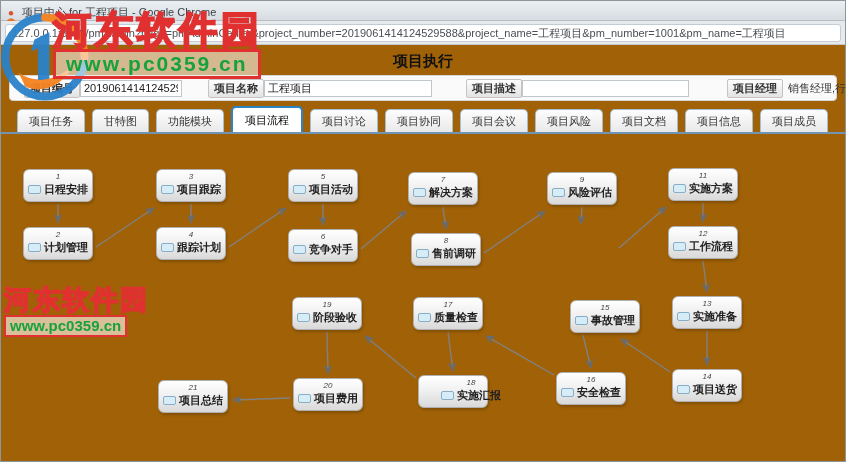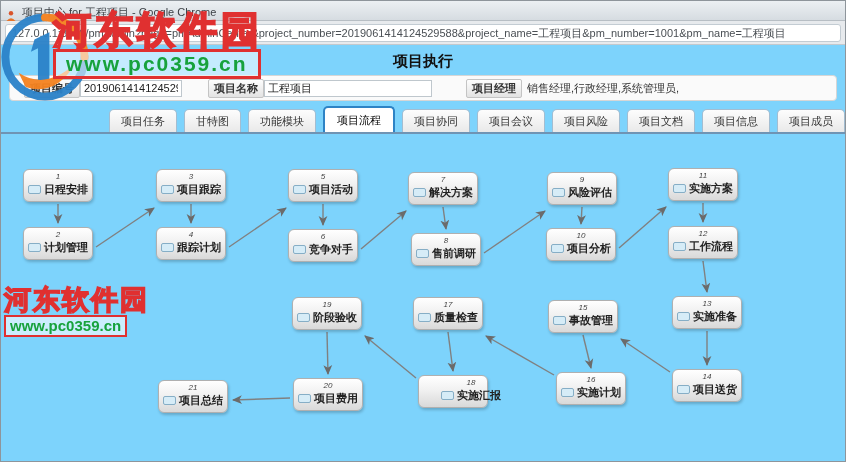--- a/index.html
+++ b/index.html
@@ -10,36 +10,36 @@
   .titlebar { height:20px; background:linear-gradient(180deg,#ecf0f3,#d6dce1); border-bottom:1px solid #b7bec4; display:flex; align-items:flex-end; padding-left:4px; }
   .favicon { width:12px; height:12px; margin-right:5px; display:inline-block; }
   .title-text { font-size:11px; color:#3a3f44; white-space:nowrap; }
 
   
   .urlbar { height:24px; background:#e7eaed; border-bottom:1px solid #c3c9ce; padding:3px 4px; }
   .urlfield { height:18px; background:#fff; border:1px solid #c3ccd3; border-radius:3px; display:flex; align-items:center; padding:0 6px; overflow:hidden; }
   .urltext { font-size:11px; color:#4a4f54; white-space:nowrap; }
 
   
-  .content { background:#7dd3fc; height:416px; position:relative; }
+  .content { background:#a16207; height:416px; position:relative; }
   .page-title { text-align:center; font-size:15px; font-weight:bold; color:#111; padding-top:7px; height:26px; }
 
   
   .form-row { margin:4px 8px 0 8px; height:26px; background:#fafafa; border:1px solid #d6d6d6; border-radius:4px; display:flex; align-items:center; }
   .field { display:flex; align-items:center; }
   .field-label { background:linear-gradient(180deg,#fdfdfd,#e3e3e3); border:1px solid #c4c4c4; border-radius:2px; font-size:11px; font-weight:bold; color:#333; padding:1px 5px; white-space:nowrap; }
   .field-input { height:17px; border:1px solid #bfc7cd; background:#fff; font-size:11px; color:#222; padding:0 3px; font-family:"Liberation Sans","DejaVu Sans",sans-serif; }
   .field:nth-child(1){ margin-left:14px; } .field:nth-child(1) .field-input{ width:102px; }
   .field:nth-child(2){ margin-left:26px; } .field:nth-child(2) .field-input{ width:168px; }
   .field:nth-child(3){ margin-left:34px; } .field:nth-child(3) .field-input{ width:167px; }
   .field:nth-child(4){ margin-left:38px; }
   .field-text { font-size:11px; color:#333; margin-left:5px; white-space:nowrap; }
 
   
-  .tabbar { margin-top:7px; padding-left:16px; display:flex; align-items:flex-end; gap:7px; border-bottom:2px solid #6f94b4; height:26px;justify-content:flex-end; }
+  .tabbar { margin-top:7px; padding-left:16px; display:flex; align-items:flex-end; gap:7px; border-bottom:2px solid #6f94b4; height:26px; }
   .tab { font-size:11px; color:#333; background:linear-gradient(180deg,#fdfdfd,#e9e9e9); border:1px solid #a3bdd1; border-bottom:none; border-radius:5px 5px 0 0; padding:4px 11px 3px 11px; white-space:nowrap; cursor:default; }
   .tab.active { border:2px solid #2e83c5; border-bottom:none; background:#fff; color:#000; padding:5px 12px 4px 12px; }
 
   
   .flowchart { position:relative; height:327px; }
   .edges-svg { position:absolute; left:0; top:0; width:846px; height:327px; }
   .node { position:absolute; width:70px; height:33px; border:1px solid #b0b0b0; border-radius:6px;
           background:linear-gradient(180deg,#ffffff 0%,#f1f1f1 45%,#d9d9d9 100%);
           box-shadow:1px 2px 3px rgba(0,0,0,0.20); padding-top:2px; cursor:pointer; }
   .node-num { font-size:8px; font-style:italic; color:#444; text-align:center; line-height:9px; }
@@ -86,30 +86,35 @@
     <div class="form-row" id="form-row">
         <div class="field">
           <span class="field-label">项目编号</span>
           <input class="field-input" value="2019061414124529588" style="">
         </div>
         <div class="field">
           <span class="field-label">项目名称</span>
           <input class="field-input" value="工程项目" style="">
         </div>
         <div class="field">
+          <span class="field-label">项目描述</span>
+          <input class="field-input" value="" style="">
+        </div>
+        <div class="field">
           <span class="field-label">项目经理</span>
           <span class="field-text">销售经理,行政经理,系统管理员,</span>
         </div>
       </div>
 
     <div class="tabbar" id="tabbar">
         <span class="tab">项目任务</span>
         <span class="tab">甘特图</span>
         <span class="tab">功能模块</span>
         <span class="tab active">项目流程</span>
+        <span class="tab">项目讨论</span>
         <span class="tab">项目协同</span>
         <span class="tab">项目会议</span>
         <span class="tab">项目风险</span>
         <span class="tab">项目文档</span>
         <span class="tab">项目信息</span>
         <span class="tab">项目成员</span>
       </div>
 
     <div class="flowchart" id="flowchart">
       <svg class="edges-svg" id="edges-svg">
@@ -195,27 +200,20 @@
             <span class="node-label">售前调研</span>
           </div>
         </div>
         <div class="node" style="left: 546px; top: 38px;">
           <div class="node-num">9</div>
           <div class="node-body">
             <span class="node-icon"></span>
             <span class="node-label">风险评估</span>
           </div>
         </div>
-        <div class="node" style="left: 545px; top: 94px;">
-          <div class="node-num">10</div>
-          <div class="node-body">
-            <span class="node-icon"></span>
-            <span class="node-label">项目分析</span>
-          </div>
-        </div>
         <div class="node" style="left: 667px; top: 34px;">
           <div class="node-num">11</div>
           <div class="node-body">
             <span class="node-icon"></span>
             <span class="node-label">实施方案</span>
           </div>
         </div>
         <div class="node" style="left: 667px; top: 92px;">
           <div class="node-num">12</div>
           <div class="node-body">
@@ -230,32 +228,32 @@
             <span class="node-label">实施准备</span>
           </div>
         </div>
         <div class="node" style="left: 671px; top: 235px;">
           <div class="node-num">14</div>
           <div class="node-body">
             <span class="node-icon"></span>
             <span class="node-label">项目送货</span>
           </div>
         </div>
-        <div class="node" style="left: 547px; top: 166px;">
+        <div class="node" style="left: 569px; top: 166px;">
           <div class="node-num">15</div>
           <div class="node-body">
             <span class="node-icon"></span>
             <span class="node-label">事故管理</span>
           </div>
         </div>
         <div class="node" style="left: 555px; top: 238px;">
           <div class="node-num">16</div>
           <div class="node-body">
             <span class="node-icon"></span>
-            <span class="node-label">实施计划</span>
+            <span class="node-label">安全检查</span>
           </div>
         </div>
         <div class="node" style="left: 412px; top: 163px;">
           <div class="node-num">17</div>
           <div class="node-body">
             <span class="node-icon"></span>
             <span class="node-label">质量检查</span>
           </div>
         </div>
         <div class="node" style="left: 417px; top: 241px; padding-left: 36px;">

